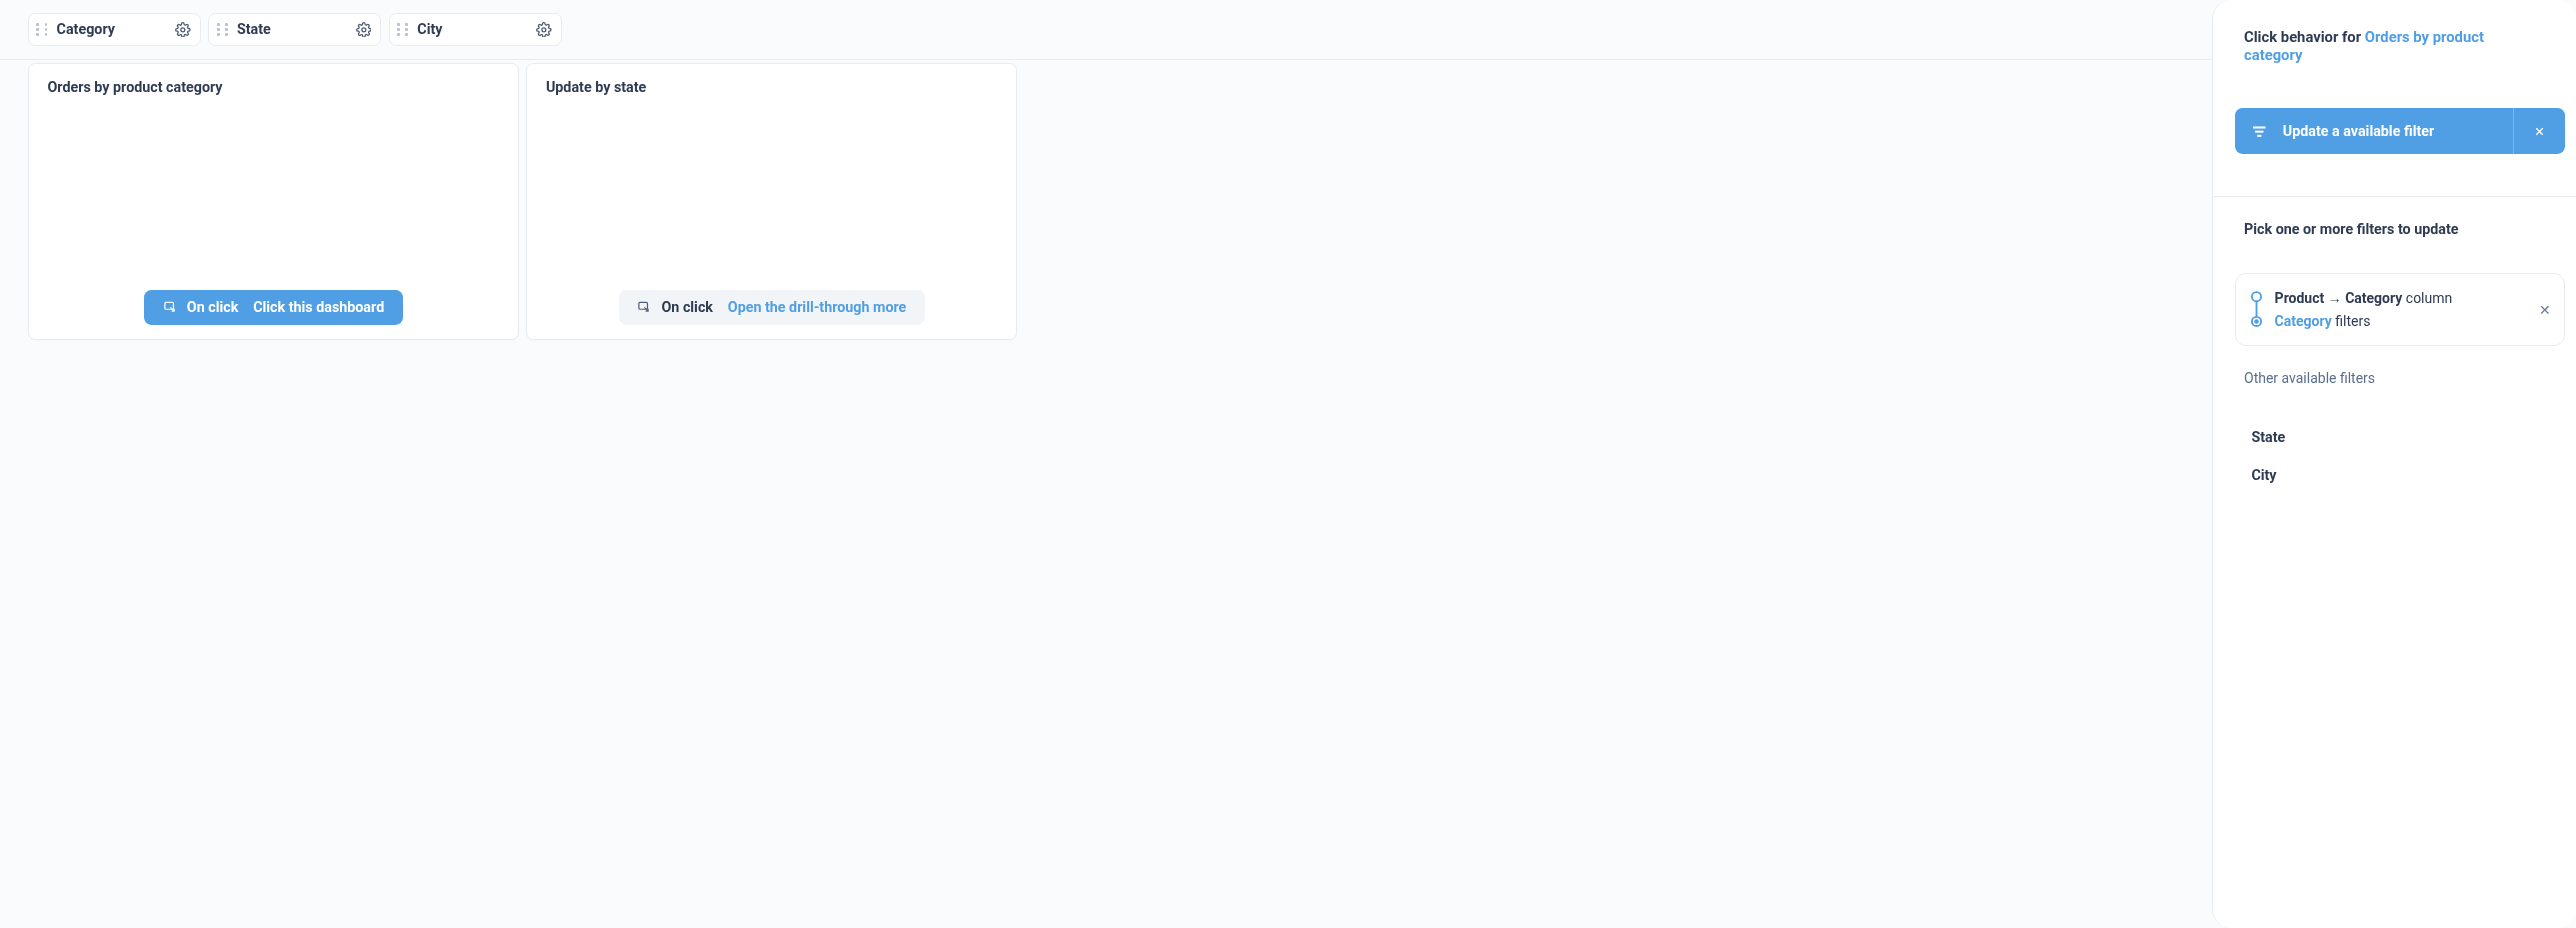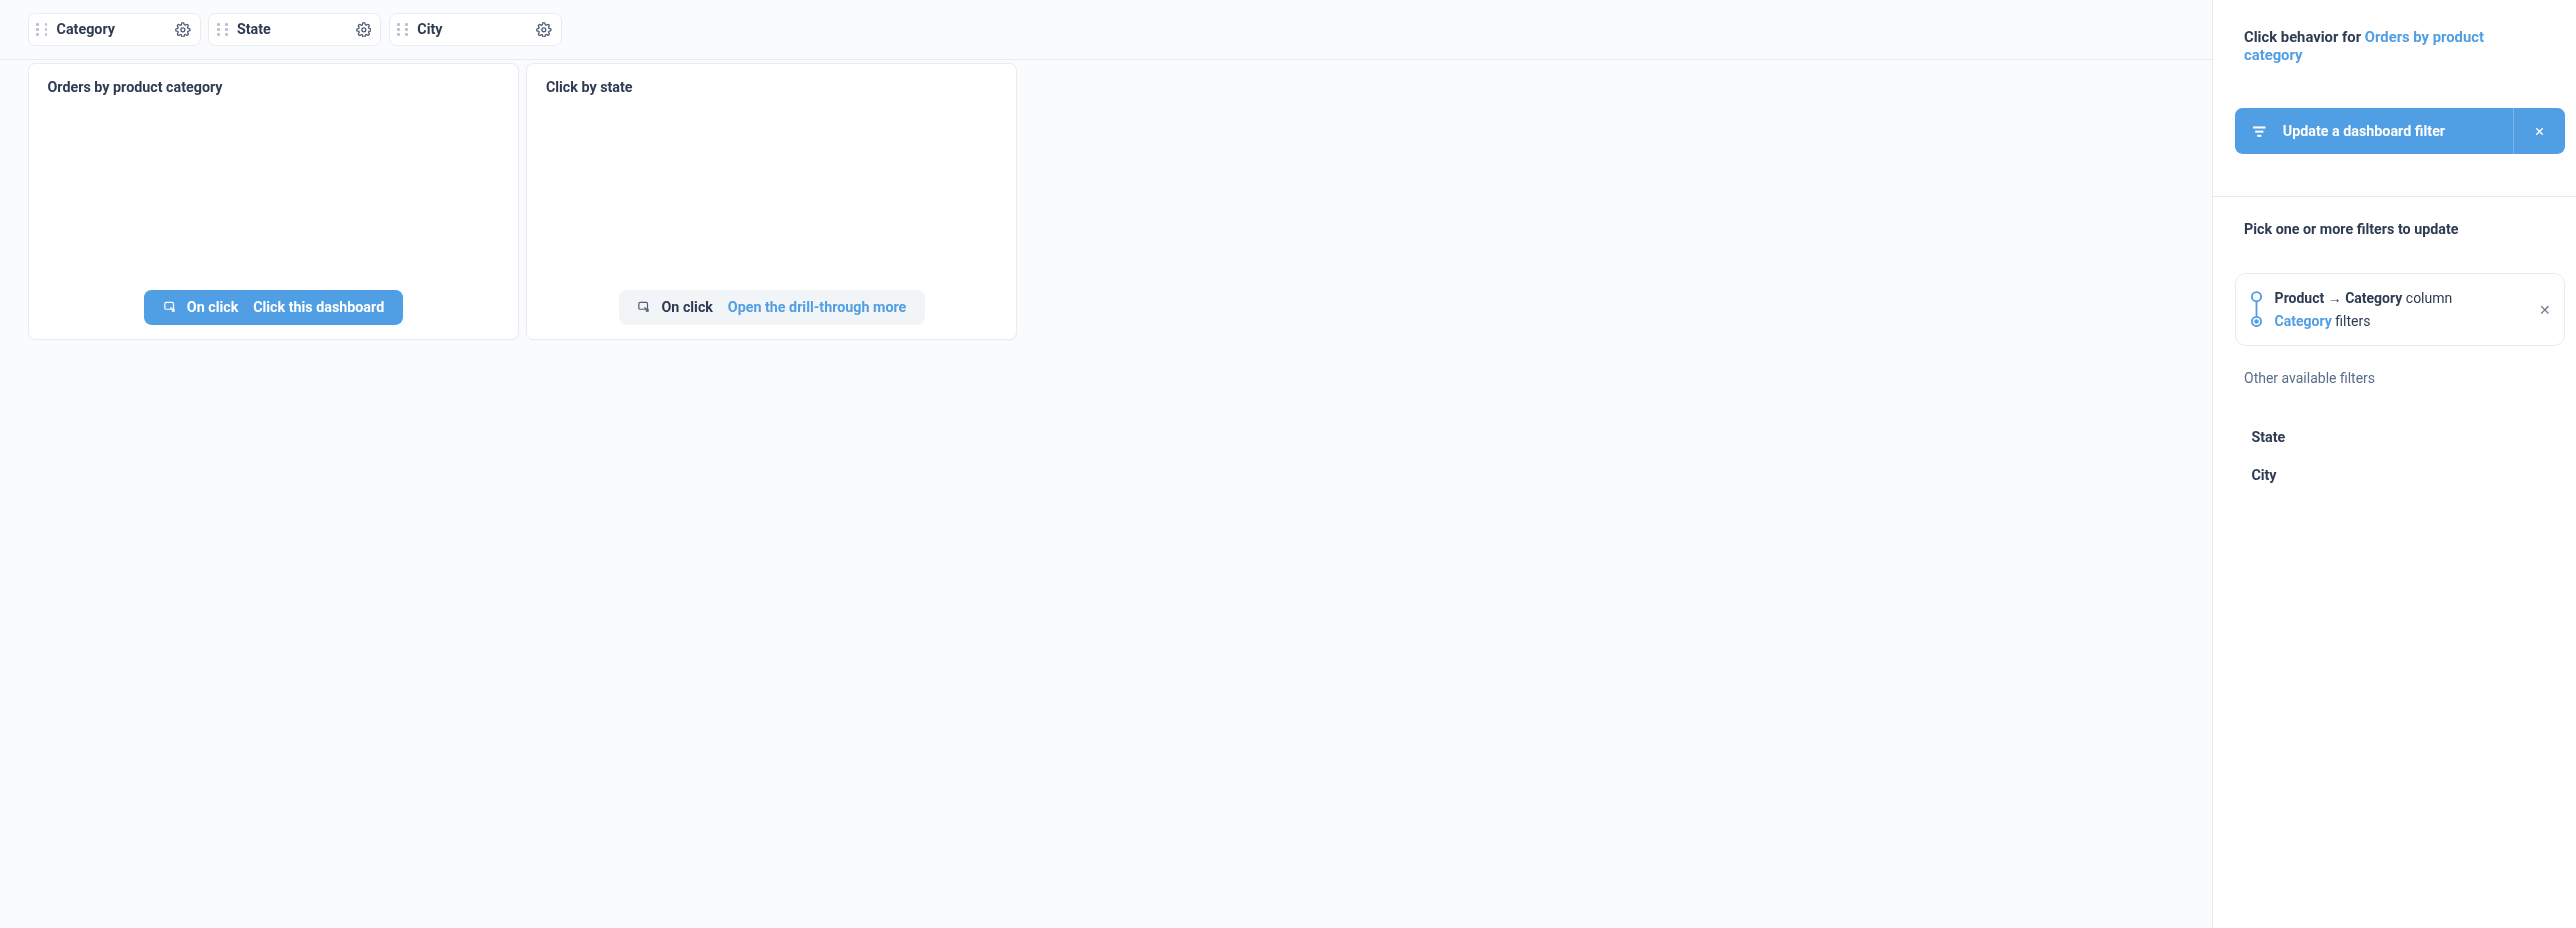--- a/index.html
+++ b/index.html
@@ -67,20 +67,21 @@
   .pill.gray .link{color:var(--brand);}
   .pill .lead{display:inline-flex;align-items:center;gap:9.2px;}
   .cursor-icon{width:14.8px;height:14.8px;flex-shrink:0;}
   
   .sidebar{
     width:364px;flex-shrink:0;
     border-left:0.9px solid var(--border);
     background:var(--card-bg);
     padding:28px 31px;overflow:visible;
     position:relative;
+    border-radius:19px;
   }
   .sb-title{font-size:14.8px;font-weight:700;color:var(--text-dark);margin:0 0 44px;}
   .sb-title .link{color:var(--brand);}
   .sb-option{
     display:flex;align-items:stretch;
     background:var(--brand);color:#fff;
     border-radius:7.4px;overflow:hidden;
     font-weight:700;
     width:330px;
     margin-left:-9.2px;
@@ -181,21 +182,21 @@
                   <rect x="3" y="4" width="14" height="11" rx="2"></rect>
                   <path d="M12 12l6 6m0-4v4h-4"></path>
                 </svg>
               <span>On click</span>
             </span>
             <span>Click this dashboard</span>
           </div>
         </div>
       </div>
       <div class="card">
-        <h3>Click by state</h3>
+        <h3>Update by state</h3>
         <div class="card-body">
           <div class="pill gray">
             <span class="lead">
               <svg class="cursor-icon" viewBox="0 0 24 24" fill="none" stroke="#4f5d75" stroke-width="2">
                   <rect x="3" y="4" width="14" height="11" rx="2"></rect>
                   <path d="M12 12l6 6m0-4v4h-4"></path>
                 </svg>
               <span>On click</span>
             </span>
             <span class="link">Open the drill-through more</span>
@@ -210,21 +211,21 @@
       <span>Click behavior for </span><span class="link">Orders by product category</span>
     </p>
 
     <div class="sb-option">
       <div class="body">
         <svg class="filter-icon" viewBox="0 0 24 24" fill="currentColor">
             <rect x="3" y="5" width="18" height="3"></rect>
             <rect x="6" y="11" width="12" height="3"></rect>
             <rect x="9" y="17" width="6" height="3"></rect>
           </svg>
-        <span>Update a dashboard filter</span>
+        <span>Update a available filter</span>
       </div>
       <div class="close">
         <svg width="13" height="13" viewBox="0 0 24 24" fill="none" stroke="currentColor" stroke-width="2.5">
             <path d="M18 6L6 18M6 6l12 12"></path>
           </svg>
       </div>
     </div>
 
     <div class="sb-section">
       <p class="sb-sub">Pick one or more filters to update</p>

